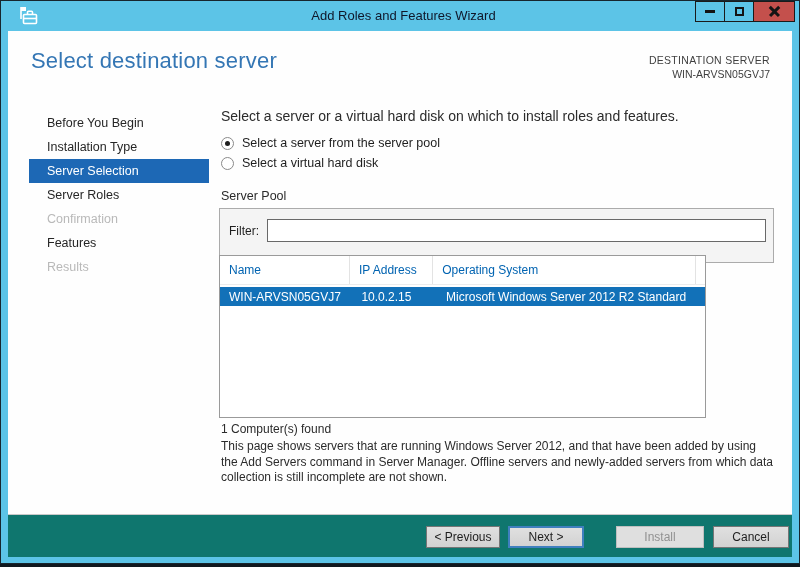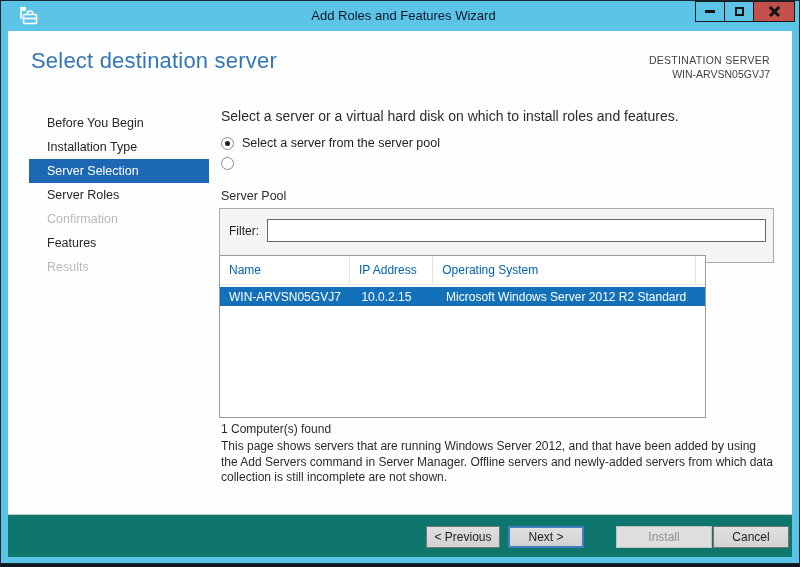--- a/index.html
+++ b/index.html
@@ -82,21 +82,21 @@
 
   
   .footer { position:absolute; left:0; right:0; bottom:0; height:43px; background:#0f766e;
             border-top:1px solid #c9c9c9; }
   .btn { position:absolute; top:11px; height:22px; font-size:12px; color:#1e1e1e;
          background:linear-gradient(#e0e0e0,#d2d2d2); border:1px solid #757575;
          text-align:center; line-height:20px; cursor:default;
          font-family:"Liberation Sans","DejaVu Sans",sans-serif; }
   .btn-previous { left:418px; width:74px; }
   .btn-next { left:500px; width:76px; border:2px solid #3f7fbf; line-height:18px; }
-  .btn-install { left:608px; width:96px; border:1px solid #bfbfbf; color:#929292;
+  .btn-install { left:608px; width:88px; border:1px solid #bfbfbf; color:#929292;
                  background:#dfdfdf; }
   .btn-cancel { left:705px; width:76px; }
 </style>
 </head>
 <body>
 
 <div class="window">
 
   <div class="titlebar">
     <svg class="titlebar-icon" viewBox="0 0 22 22" fill="none" stroke="#ffffff" stroke-width="1.6">
@@ -141,20 +141,21 @@
     <div class="main">
 
       <div class="instruction">Select a server or a virtual hard disk on which to install roles and features.</div>
 
       <div class="radio-row r1">
         <span class="radio-circle checked"></span>
         <span class="radio-label">Select a server from the server pool</span>
       </div>
       <div class="radio-row r2">
         <span class="radio-circle"></span>
+        <span class="radio-label">Select a virtual hard disk</span>
       </div>
 
       <div class="pool-title">Server Pool</div>
 
       <div class="filter-box">
         <span class="filter-label">Filter:</span>
         <input class="filter-input" type="text" value="" style="">
       </div>
 
       <div class="server-table">

